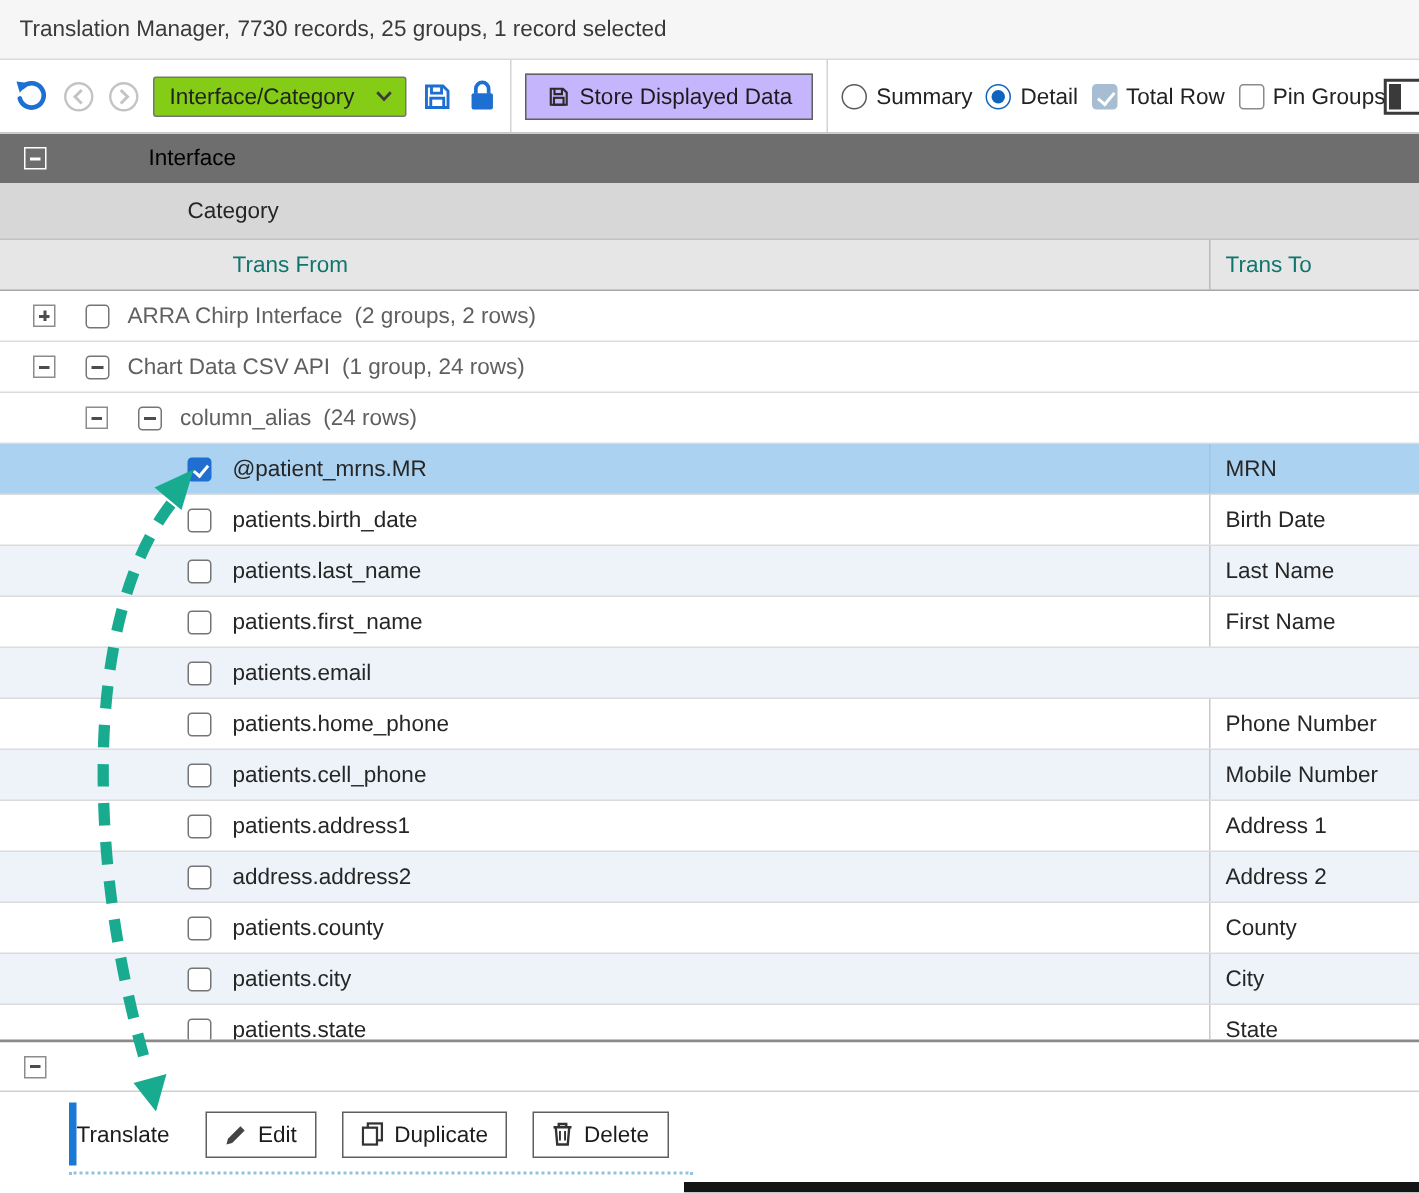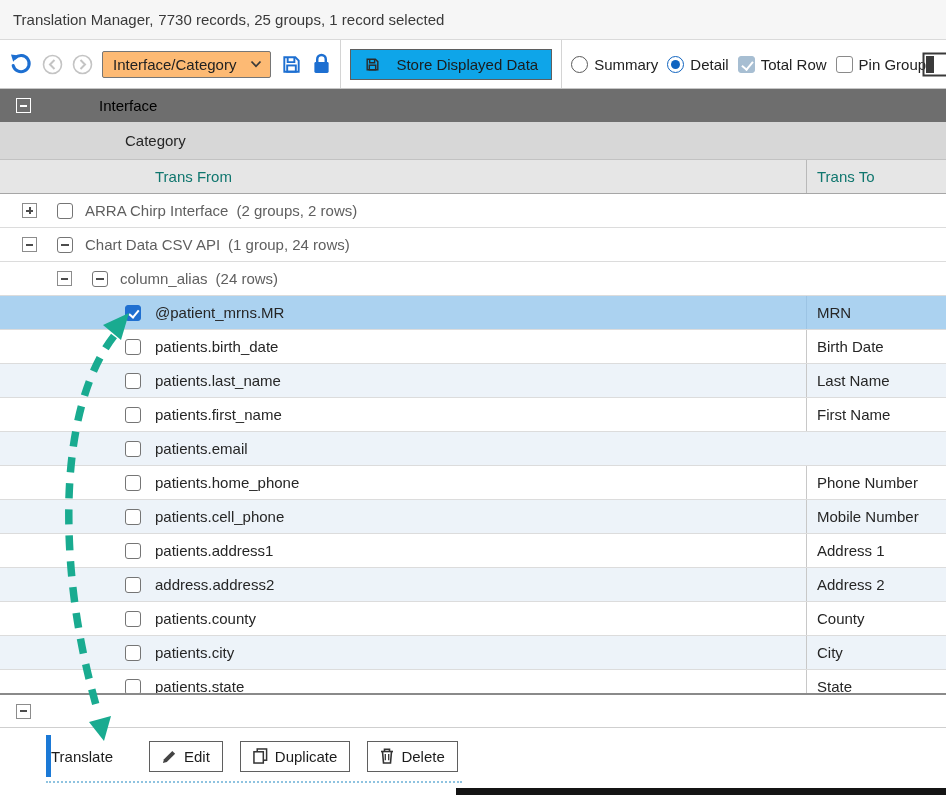--- a/index.html
+++ b/index.html
@@ -9,22 +9,22 @@
 
   
   .title-bar{height:40px;background:#f6f6f6;border-bottom:1px solid #dadada;display:flex;align-items:center;padding:0 13px;color:#3a3a3a}
   .t-bold{font-weight:normal}
   .t-rest{margin-left:5px}
 
   
   .toolbar{height:49px;display:flex;align-items:center;padding:0 9px;gap:9px;border-bottom:1px solid #c6c6c6;position:relative;background:#fff}
   .tb-icon{display:flex;align-items:center;justify-content:center;cursor:pointer;flex:none}
   .tb-sep{width:1px;align-self:stretch;background:#d4d4d4;flex:none}
-  .dropdown{height:27px;border:1px solid #767676;border-radius:2px;background:#fdba74;display:flex;align-items:center;gap:14px;padding:0 8px 0 10px;cursor:default;flex:none}
-  .store-btn{height:31px;border:1px solid #5f5f5f;background:#0ea5e9;display:flex;align-items:center;gap:15px;padding:0 13px;font-size:15px;font-family:inherit;color:#1c1c1c;cursor:pointer;flex:none}
+  .dropdown{height:27px;border:1px solid #767676;border-radius:2px;background:#84cc16;display:flex;align-items:center;gap:14px;padding:0 8px 0 10px;cursor:default;flex:none}
+  .store-btn{height:31px;border:1px solid #5f5f5f;background:#c4b5fd;display:flex;align-items:center;gap:5px;padding:0 13px;font-size:15px;font-family:inherit;color:#1c1c1c;cursor:pointer;flex:none}
   .opt{display:flex;align-items:center;gap:6px;flex:none;cursor:default}
   .radio{width:17px;height:17px;border-radius:50%;border:1px solid #5a5a5a;background:#fff;position:relative;flex:none}
   .radio.checked{border:1.5px solid #1064c0}
   .radio.checked::after{content:'';position:absolute;inset:3px;border-radius:50%;background:#1064c0}
   .cbx{width:17px;height:17px;border:1px solid #8a8a8a;border-radius:3px;background:#fff;position:relative;flex:none}
   .cbx.checked-disabled{background:#a7bed2;border-color:#a7bed2}
   .cbx.checked-disabled::after{content:'';position:absolute;left:5px;top:2px;width:5px;height:9px;border:solid #fff;border-width:0 2px 2px 0;transform:rotate(40deg)}
   .right-icon{position:absolute;left:922px;top:10px;width:27px;height:28px;display:flex;align-items:center;justify-content:center}
 
   
@@ -61,21 +61,21 @@
   .data-row.sel{background:#abd2f0}
   .data-row.sel .cell-to{border-left-color:#9cc4e4}
 
   
   .grid-bottom-line{height:2px;background:#8a8a8a}
   .collapse-row{height:33px;display:flex;align-items:center;padding-left:16px;border-bottom:1px solid #cfcfcf;background:#fff}
   .translate-wrap{margin:3px 0 0 46px;width:416px;height:52px;border-bottom:2px dotted #8fc3e0;display:flex;align-items:center}
   .accent{width:5px;height:42px;background:#1b79d6;flex:none}
   .panel-label{color:#1c1c1c}
   .btn{height:31px;border:1px solid #5f5f5f;background:#fff;display:flex;align-items:center;gap:7px;padding:0 12px;font-size:15px;font-family:inherit;color:#1c1c1c;cursor:pointer;flex:none}
-  .btn-edit{margin-left:36px}
+  .btn-edit{margin-left:24px}
   .btn + .btn{margin-left:17px}
   .dark-strip{position:absolute;left:456px;right:0;bottom:0;height:7px;background:#141414}
 
   
   .arrow-overlay{position:absolute;left:0;top:0;width:946px;height:795px;z-index:50;pointer-events:none}
 </style>
 </head>
 <body>
 
 <div class="app">

